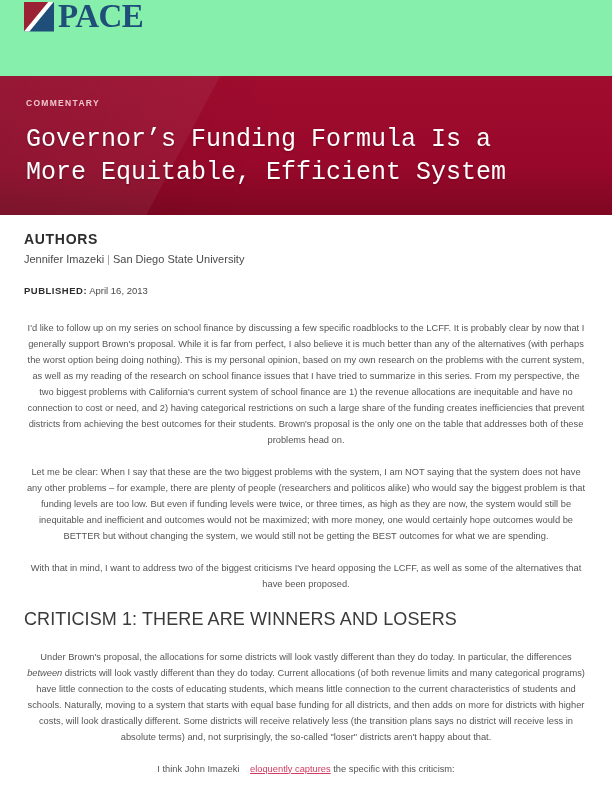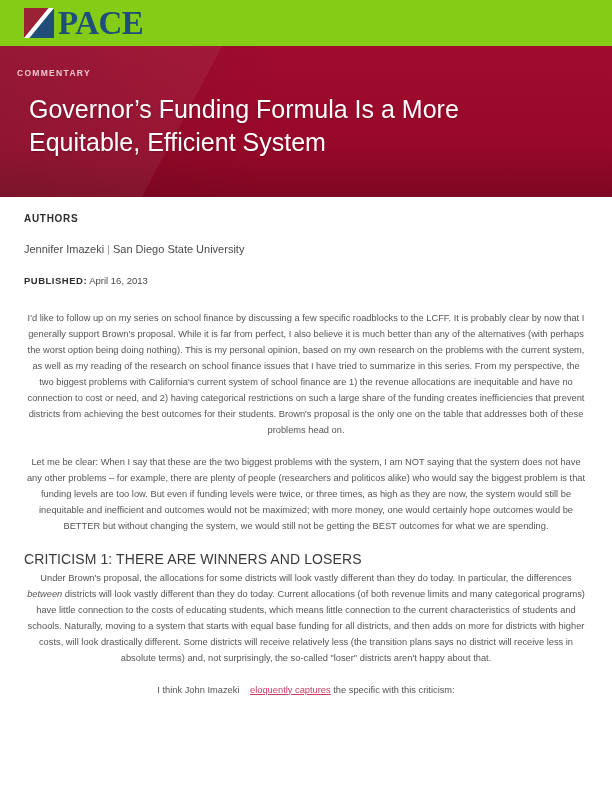--- a/index.html
+++ b/index.html
@@ -7,24 +7,24 @@
   body {
     width: 612px;
     height: 792px;
     background: #ffffff;
     font-family: "Liberation Sans", sans-serif;
     overflow: hidden;
   }
 
   
   .logo-bar {
-    height: 46px;
-    background: #84cc16;
+    height: 76px;
+    background: #86efac;
     display: flex;
-    align-items: center;
+    align-items: flex-start;
     padding-left: 24px;
   }
   .logo { display: flex; align-items: center; gap: 4px; }
   .logo-mark {
     position: relative;
     width: 30px; height: 30px;
     overflow: hidden;
     flex: none;
   }
   .logo-mark .tri-red {
@@ -51,50 +51,50 @@
     line-height: 1;
   }
 
   
   .banner {
     background: #9B0A2B;
     background-image:
       linear-gradient(118deg, rgba(255,255,255,0.055) 0%, rgba(255,255,255,0.055) 32%, rgba(0,0,0,0) 32.2%),
       linear-gradient(100deg, rgba(0,0,0,0.10) 0%, rgba(0,0,0,0) 45%),
       linear-gradient(180deg, #A00C2E 0%, #98082A 65%, #7E0722 100%);
-    padding: 22px 26px 26px 17px;
+    padding: 22px 26px 26px 26px;
     min-height: 133px;
   }
   .eyebrow {
     color: #F0C6CF;
     font-size: 8.5px;
     font-weight: bold;
     letter-spacing: 1.3px;
     margin-bottom: 15px;
   }
   .banner-title {
-    font-family: Liberation Sans, sans-serif;
+    font-family: Liberation Mono, monospace;
     color: #ffffff;
     font-size: 25px;
     line-height: 1.32;
     font-weight: normal;
-    margin: 12px;
+    margin: 0;
     max-width: 520px;
     text-shadow: 0 1px 2px rgba(0,0,0,0.25);
   }
 
   
   .content { padding: 16px 24px 0 24px; }
 
   .meta-label {
-    font-size: 10px;
+    font-size: 14px;
     font-weight: bold;
     color: #2d2d2d;
     letter-spacing: 0.7px;
-    margin-bottom: 19px;
+    margin-bottom: 6px;
   }
   .meta-line {
     font-size: 11px;
     color: #4a4a4a;
     margin-bottom: 20px;
   }
   .meta-line .sep { color: #9a9a9a; padding: 0 3px; }
 
   .published {
     font-size: 9.5px;
@@ -110,24 +110,24 @@
   p.body {
     font-size: 9.3px;
     line-height: 1.72;
     color: #555555;
     margin: 0 0 16px 0;
     text-align: center;
   }
   p.body em { font-style: italic; }
 
   h2.section {
-    font-size: 14px;
+    font-size: 18px;
     font-weight: normal;
     color: #3a3a3a;
-    margin: 4px 0 4px 0;
+    margin: 4px 0 20px 0;
     letter-spacing: 0.1px;
   }
 
   a.inline-link {
     color: #D23C5E;
     margin-left: 8px;
   }
 
   blockquote.quote {
     margin: 8px 0 0 0;
@@ -163,20 +163,21 @@
     <span>Jennifer Imazeki</span><span class="sep">|</span><span>San Diego State University</span>
   </div>
 
   <div class="published">
     <b>PUBLISHED:</b>
     <span>April 16, 2013</span>
   </div>
 
   <p class="body">I'd like to follow up on my series on school finance by discussing a few specific roadblocks to the LCFF. It is probably clear by now that I generally support Brown's proposal. While it is far from perfect, I also believe it is much better than any of the alternatives (with perhaps the worst option being doing nothing). This is my personal opinion, based on my own research on the problems with the current system, as well as my reading of the research on school finance issues that I have tried to summarize in this series. From my perspective, the two biggest problems with California's current system of school finance are 1) the revenue allocations are inequitable and have no connection to cost or need, and 2) having categorical restrictions on such a large share of the funding creates inefficiencies that prevent districts from achieving the best outcomes for their students. Brown's proposal is the only one on the table that addresses both of these problems head on.</p>
   <p class="body">Let me be clear: When I say that these are the two biggest problems with the system, I am NOT saying that the system does not have any other problems – for example, there are plenty of people (researchers and politicos alike) who would say the biggest problem is that funding levels are too low. But even if funding levels were twice, or three times, as high as they are now, the system would still be inequitable and inefficient and outcomes would not be maximized; with more money, one would certainly hope outcomes would be BETTER but without changing the system, we would still not be getting the BEST outcomes for what we are spending.</p>
+  <p class="body">With that in mind, I want to address two of the biggest criticisms I've heard opposing the LCFF, as well as some of the alternatives that have been proposed.</p>
 
   <h2 class="section">CRITICISM 1:  THERE ARE WINNERS AND LOSERS</h2>
 
   <p class="body"><span>Under Brown's proposal, the allocations for some districts will look vastly different than they do today. In particular, the differences </span><em>between</em><span> districts will look vastly different than they do today. Current allocations (of both revenue limits and many categorical programs) have little connection to the costs of educating students, which means little connection to the current characteristics of students and schools. Naturally, moving to a system that starts with equal base funding for all districts, and then adds on more for districts with higher costs, will look drastically different. Some districts will receive relatively less (the transition plans says no district will receive less in absolute terms) and, not surprisingly, the so-called "loser" districts aren't happy about that.</span></p>
 
   <p class="body"><span>I think John Imazeki </span><a class="inline-link" href="#">eloquently captures</a><span> the specific with this criticism:</span></p>
 
 
 </div>
 

